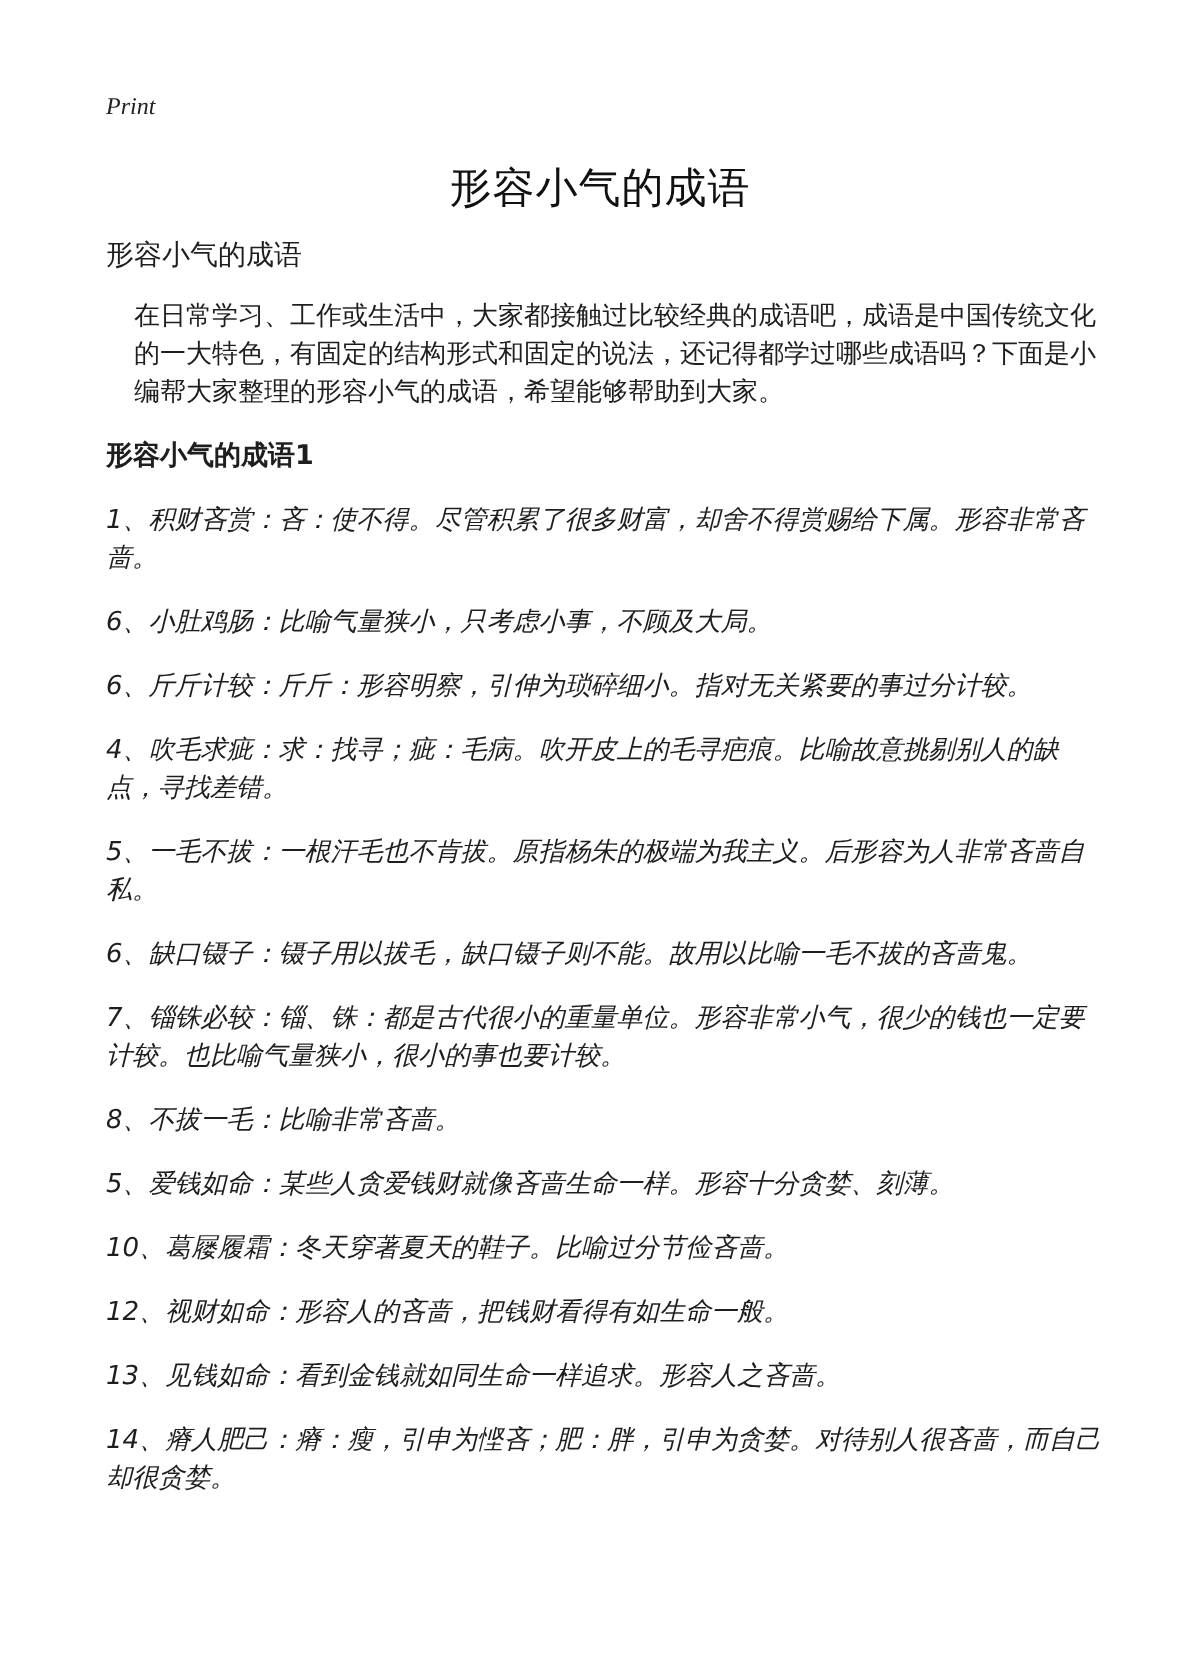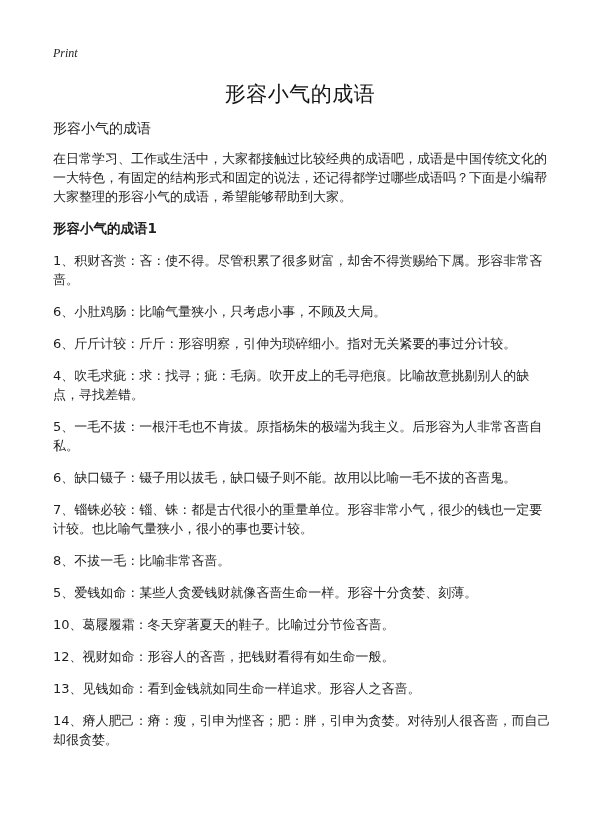--- a/index.html
+++ b/index.html
@@ -45,32 +45,33 @@
       font-size: 13px;
       line-height: 19px;
       color: #1e1e1e;
     }
     .subtitle {
       margin: 0 0 11px 0;
       font-size: 14px;
       line-height: 20px;
     }
     .intro {
-      margin: 0 0 13px 0;
+      margin: 0 0 13px 14px;
     }
     .section-heading {
       margin: 0 0 13px 0;
       font-size: 13.5px;
       font-weight: bold;
       line-height: 19px;
     }
     .idiom-list {
       list-style: none;
       margin: 0;
       padding: 0;
+      font-style: italic;
     }
     .idiom-item {
       margin: 0 0 13px 0;
     }
   </style>
 </head>
 <body>
 
 <a class="print-link" href="#">Print</a>
 

